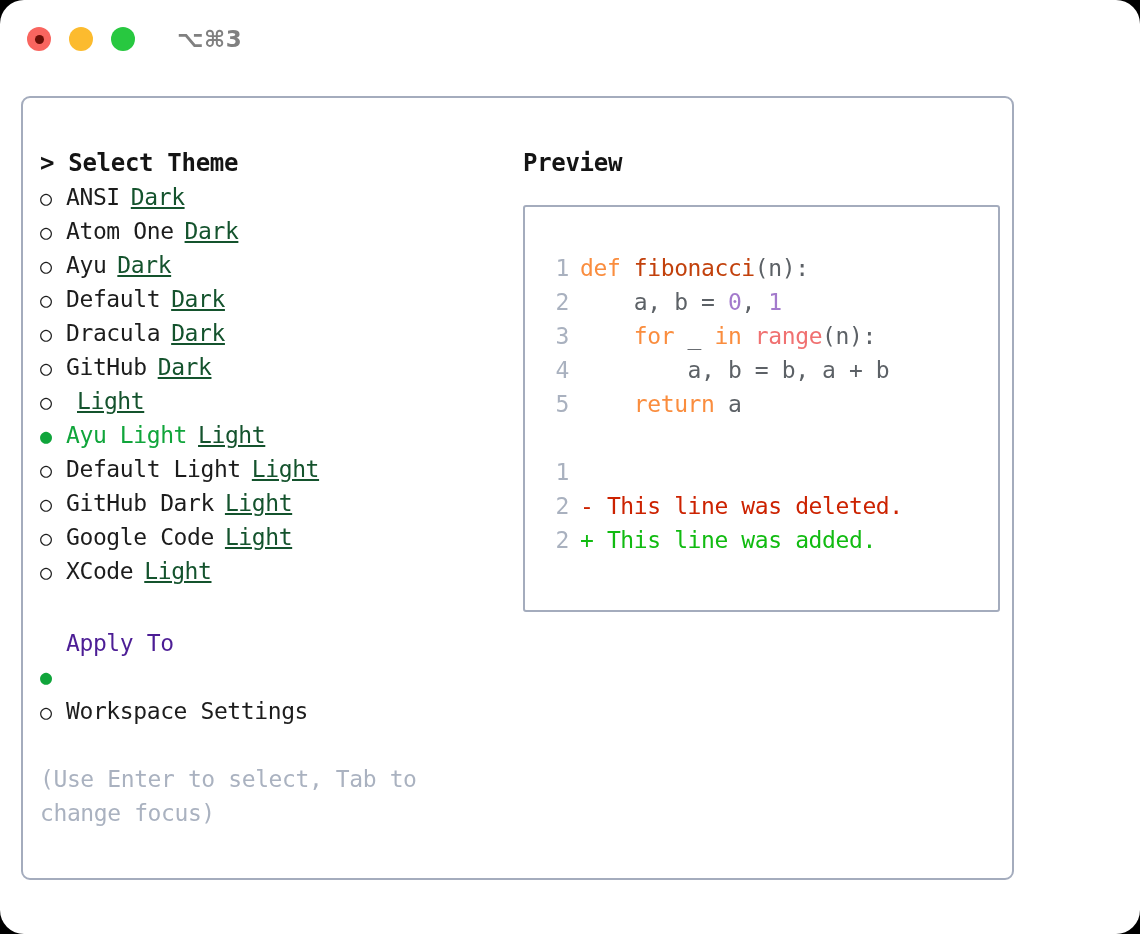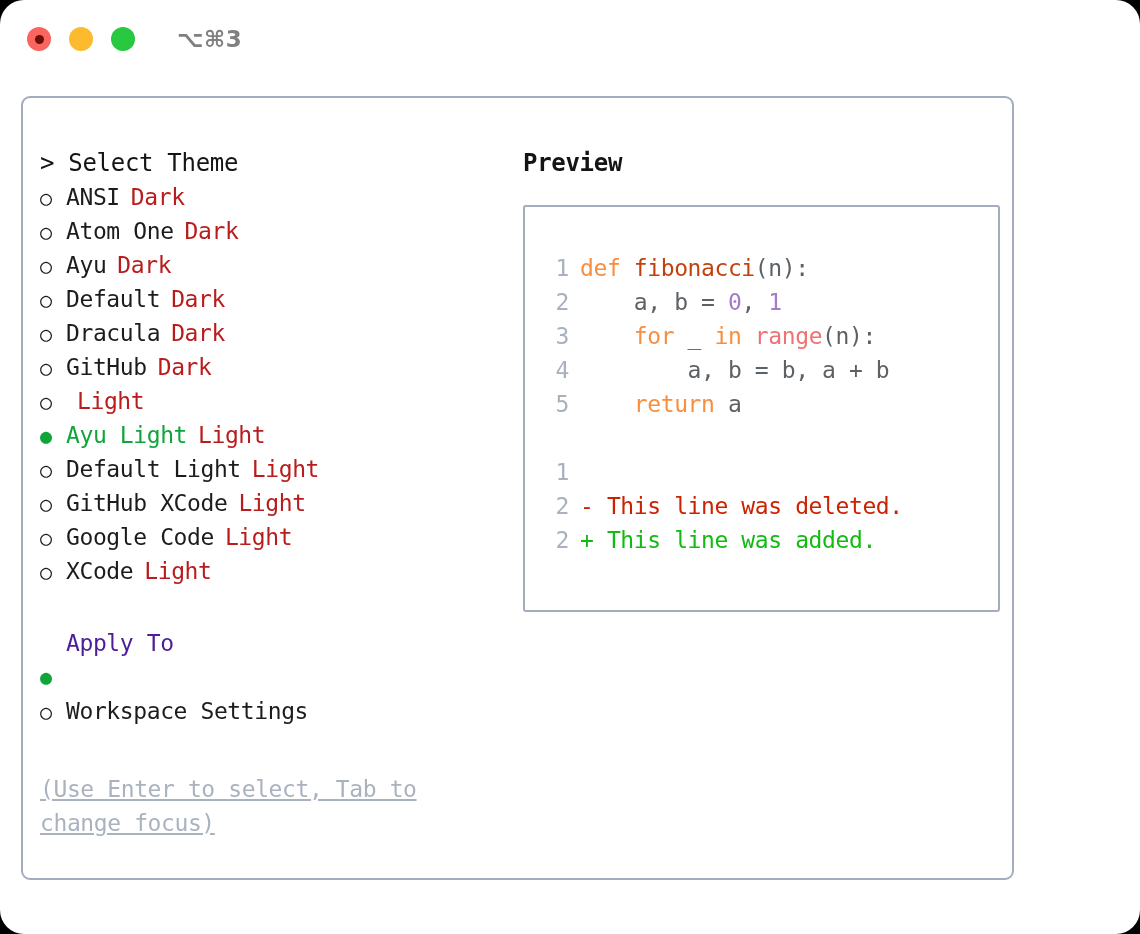--- a/index.html
+++ b/index.html
@@ -79,21 +79,21 @@
 
   
   .left-col {
     width: 470px;
     flex: 0 0 470px;
     padding-top: 4px;
   }
 
   .section-title {
     font-size: 24px;
-    font-weight: 400;
+    font-weight: 700;
     color: #141414;
     letter-spacing: -0.3px;
     white-space: pre;
     height: 34px;
     line-height: 34px;
   }
 
   .opt-list { margin-top: 0; }
 
   .opt {
@@ -109,44 +109,44 @@
     width: 26px;
     flex: 0 0 26px;
     font-size: 20px;
     color: #1c1c1c;
     line-height: 34px;
   }
   .opt.selected .bullet { color: #10a53b; }
   .opt .opt-label { color: #1c1c1c; }
   .opt.selected .opt-label { color: #10a53b; }
   .opt .opt-tag {
-    color: #b91c1c;
+    color: #14532d;
     margin-left: 11px;
+    text-decoration: underline;
   }
 
   .apply-title {
     margin-top: 38px;
     padding-left: 26px;
     font-size: 23px;
     font-weight: 400;
     color: #4c1d95;
     letter-spacing: -0.4px;
     height: 34px;
     line-height: 34px;
     white-space: pre;
   }
 
   .hint {
-    margin-top: 44px;
+    margin-top: 34px;
     font-size: 23px;
     line-height: 34px;
     color: #aab2c0;
     letter-spacing: -0.4px;
     width: 420px;
-    text-decoration: underline;
   }
 
   
   .right-col {
     flex: 1 1 auto;
     padding-left: 13px;
     padding-top: 4px;
   }
 
   .preview-title {
@@ -273,21 +273,21 @@
           </div>
 
           <div class="opt">
             <span class="bullet">○</span>
             <span class="opt-label">Default Light</span>
             <span class="opt-tag">Light</span>
           </div>
 
           <div class="opt">
             <span class="bullet">○</span>
-            <span class="opt-label">GitHub XCode</span>
+            <span class="opt-label">GitHub Dark</span>
             <span class="opt-tag">Light</span>
           </div>
 
           <div class="opt">
             <span class="bullet">○</span>
             <span class="opt-label">Google Code</span>
             <span class="opt-tag">Light</span>
           </div>
 
           <div class="opt">

